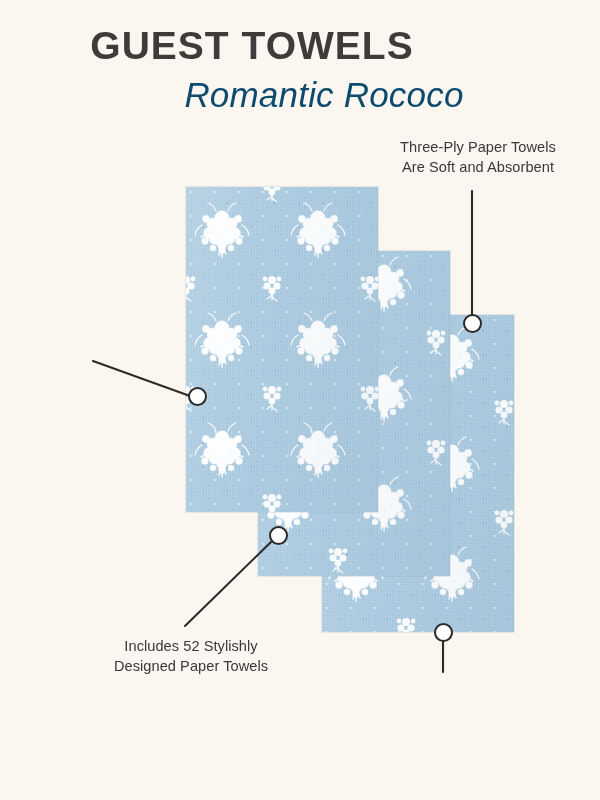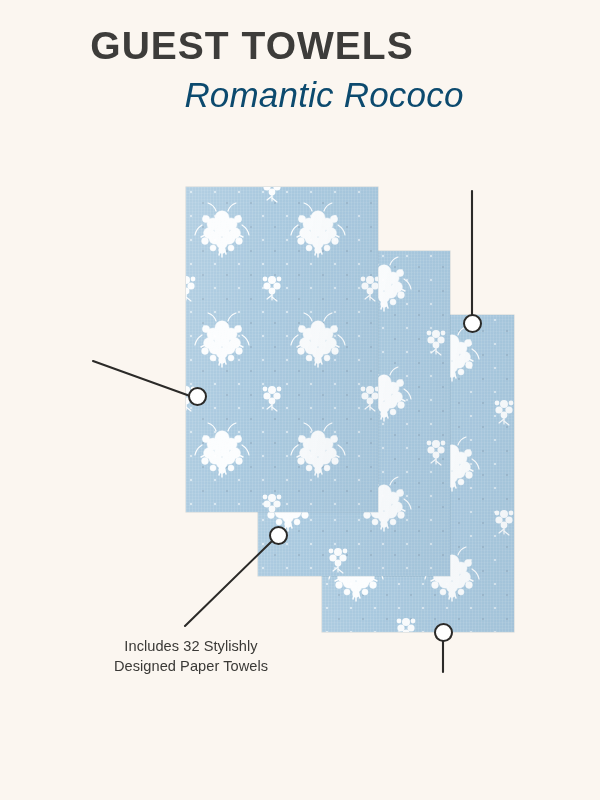--- a/index.html
+++ b/index.html
@@ -209,19 +209,21 @@
       <path d="M185 626 L271 542"></path>
       <path d="M443 672 L443 641"></path>
     </g>
   </svg>
 
   <div class="marker" style="left:463px;top:314px;"></div>
   <div class="marker" style="left:188px;top:387px;"></div>
   <div class="marker" style="left:269px;top:526px;"></div>
   <div class="marker" style="left:434px;top:623px;"></div>
 
-
-
-  <div class="callout ca-left" style="left:92px;top:637px;width:198px;">Includes 32 Stylishly
+  <div class="callout ca-right" style="left:372px;top:138px;width:212px;">Three-Ply Paper Towels
+Are Soft and Absorbent</div>
+
+
+  <div class="callout ca-left" style="left:92px;top:637px;width:198px;">Includes 52 Stylishly
 Designed Paper Towels</div>
 
 
 </div>
 
 </body></html>

